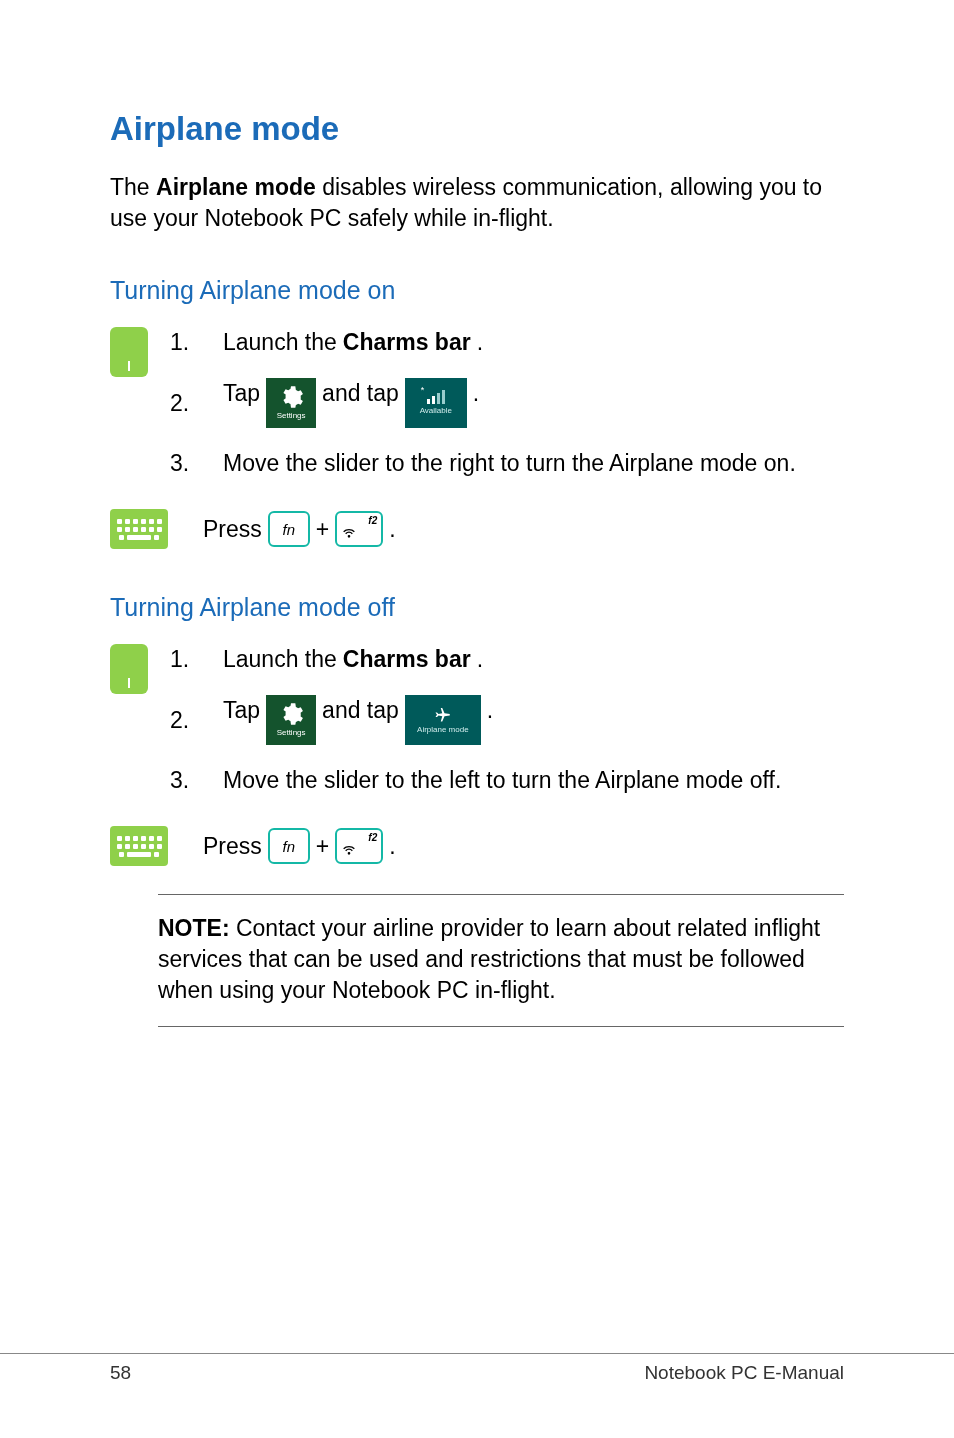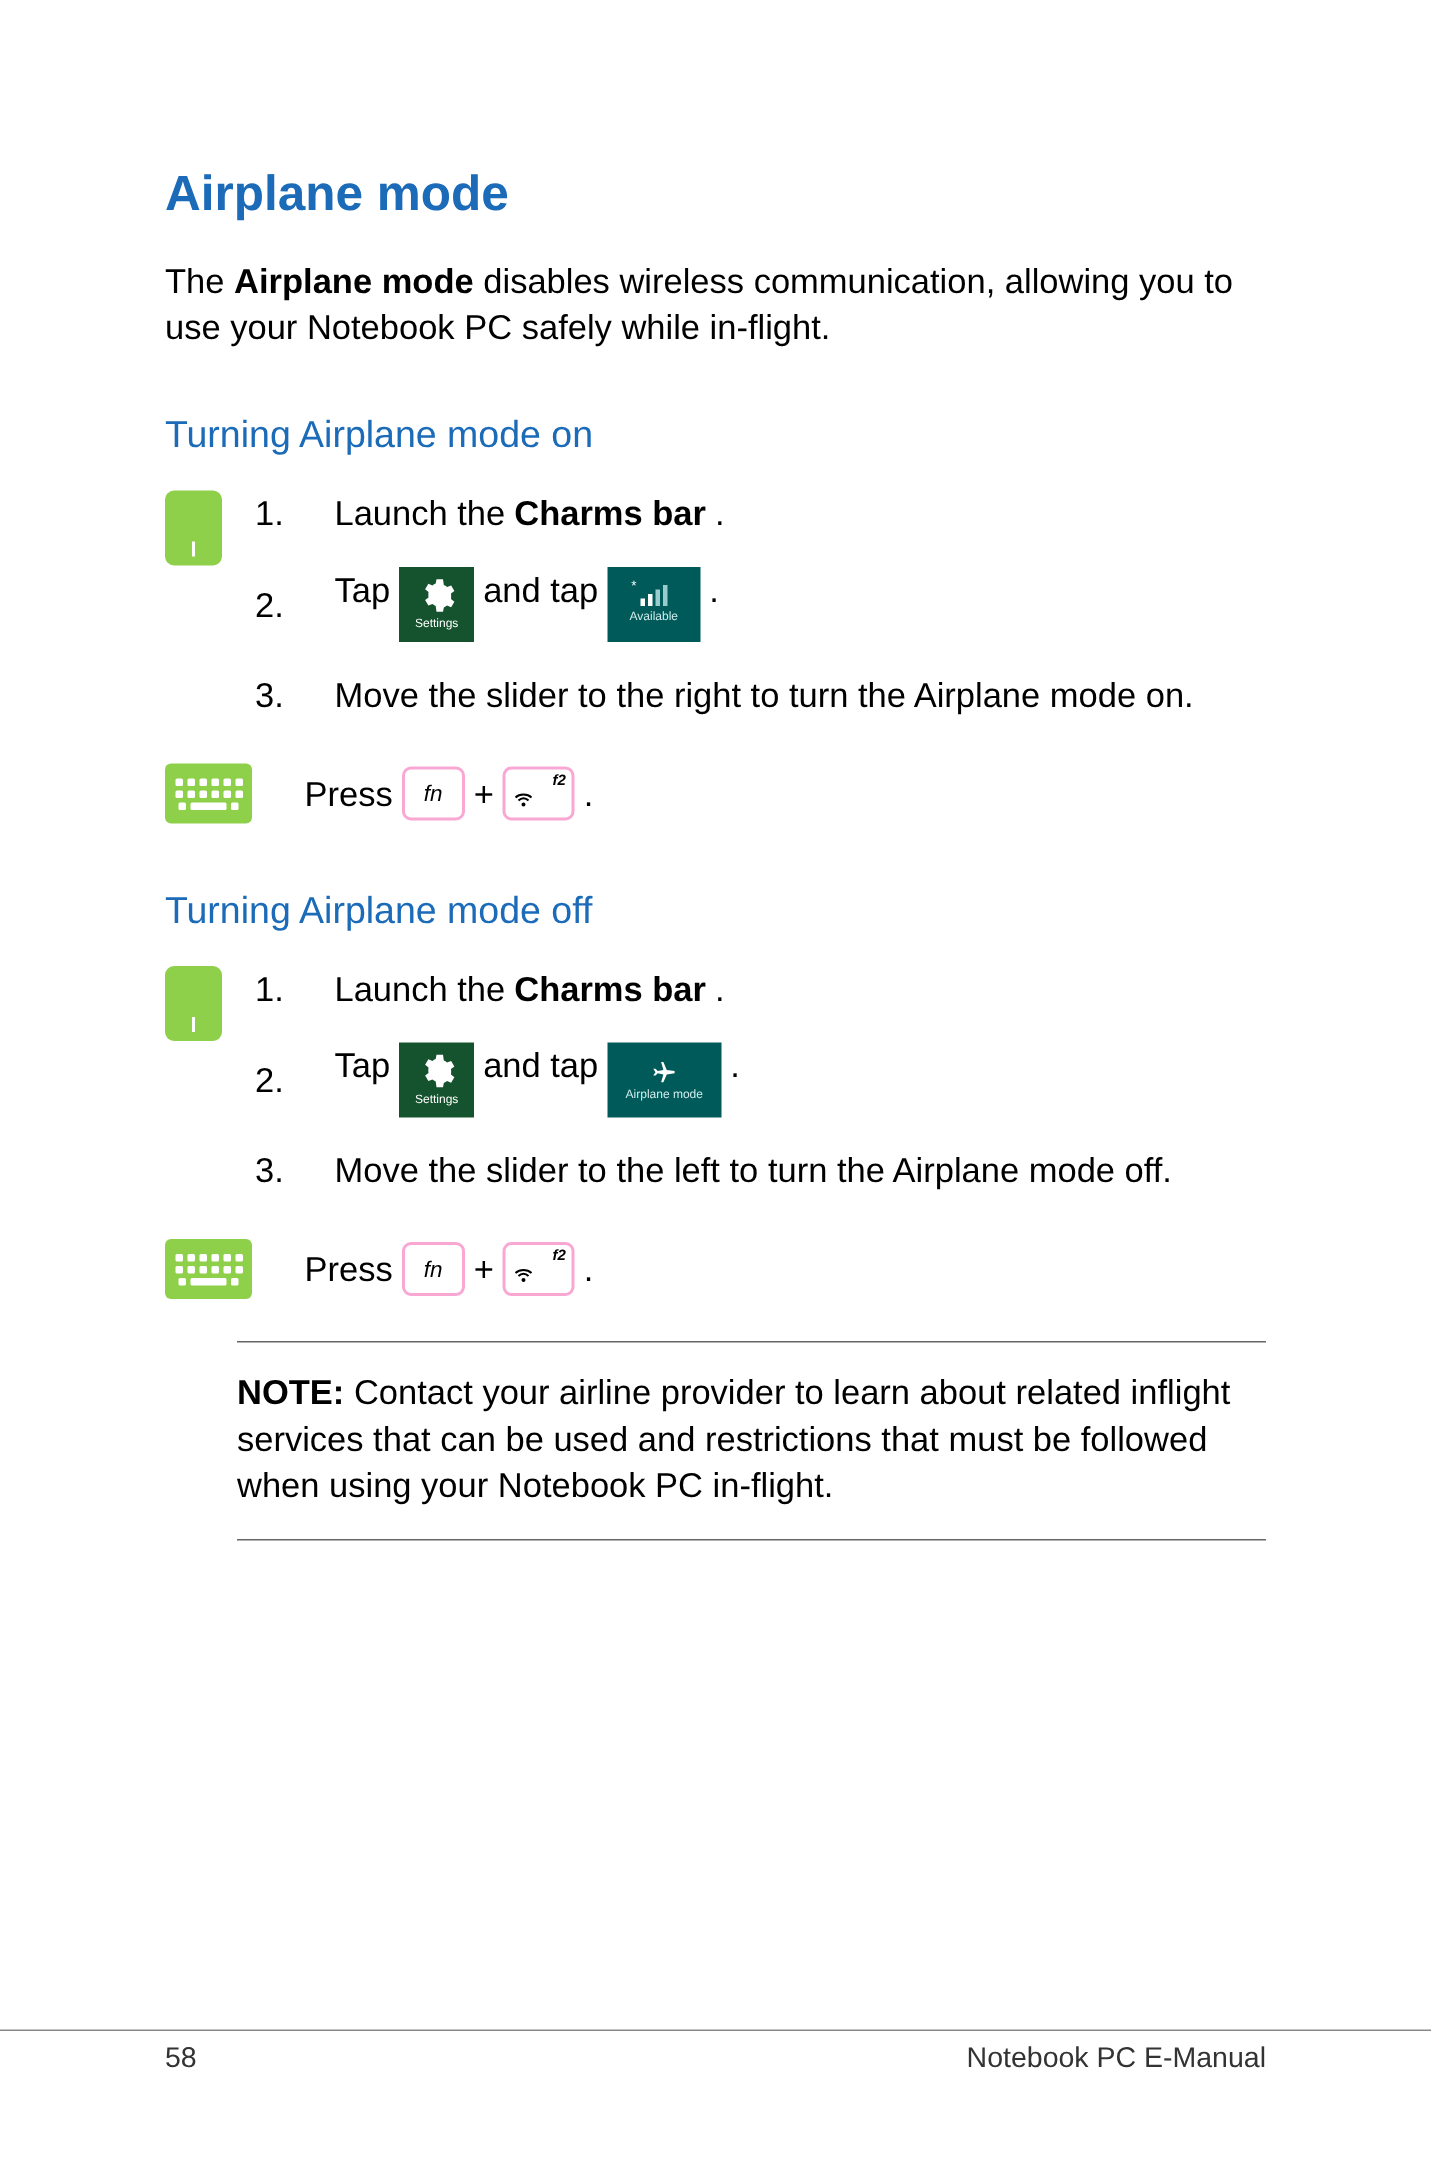--- a/index.html
+++ b/index.html
@@ -45,21 +45,21 @@
   .bars .b3{width:3px;height:11px;background:#9cc;}
   .bars .b4{width:3px;height:14px;background:#9cc;}
   .bars .star { position:absolute; left:-6px; top:-6px; color:#fff; font-size:9px; }
 
   
   .air-tile { width:76px; height:50px; background:#005a5a; display:flex; flex-direction:column; align-items:center; justify-content:center; color:#fff; }
   .air-tile svg { width:18px; height:18px; }
   .air-tile .lbl { font-size:8px; margin-top:2px; color:#cfecec; }
 
   
-  .key { display:inline-flex; align-items:center; justify-content:center; border:2px solid #f9a8d4; border-radius:6px; font-size:15px; font-style:italic; padding:16px 4px; min-width:42px; height:36px; }
+  .key { display:inline-flex; align-items:center; justify-content:center; border:2px solid #14b8a6; border-radius:6px; font-size:15px; font-style:italic; padding:16px 4px; min-width:42px; height:36px; }
   .key-f2 { position:relative; min-width:48px; font-style:normal;font-weight:bold; }
   .key-f2 .f2 { position:absolute; top:2px; right:4px; font-size:10px; font-style:italic; }
   .key-f2 svg { width:16px; height:16px; position:absolute; left:4px; bottom:4px; }
 </style>
 </head>
 <body>
 
 <div class="page">
 
   <h1 class="title">Airplane mode</h1>

